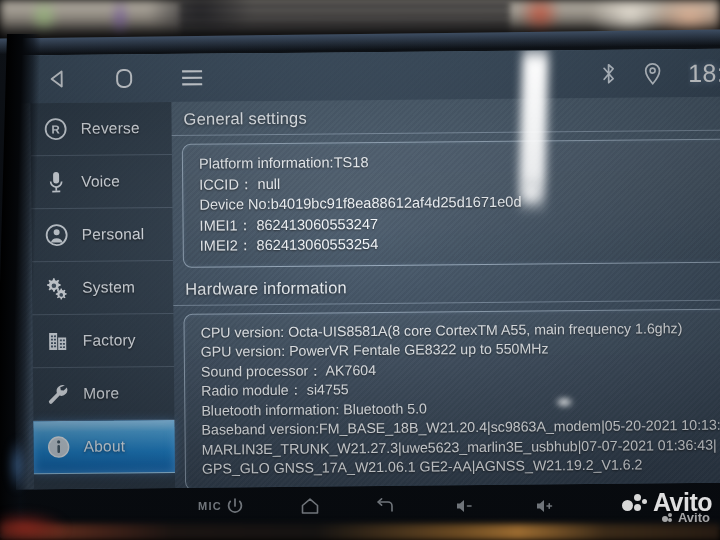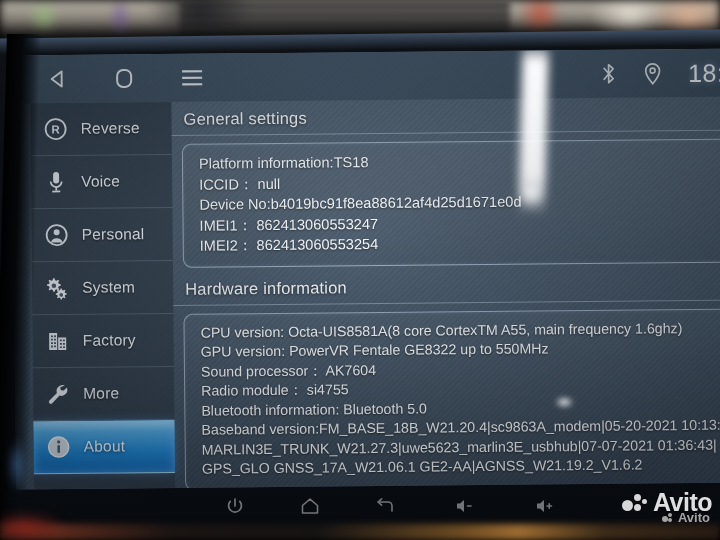--- a/index.html
+++ b/index.html
@@ -359,20 +359,23 @@
     <div class="screen-vign"></div>
     <div class="glare"></div>
     <div class="glare2"></div>
     <div class="dot-glare"></div>
   </div>
 
   <div class="left-shadow"></div>
   <div class="left-glow"></div>
 
   <div class="btnbar">
+    <div class="hwbtn" style="left:180px; width:60px;">
+      <span class="mic-txt">MIC</span>
+    </div>
     <div class="hwbtn" style="left:212px; width:60px; left:205px;">
       <svg width="18" height="18" viewBox="0 0 18 18">
           <path d="M9 2 V9" stroke="#cfd6dd" stroke-width="1.7" fill="none" stroke-linecap="round"></path>
           <path d="M4.2 4.4 a6.4 6.4 0 1 0 9.6 0" stroke="#cfd6dd" stroke-width="1.7" fill="none" stroke-linecap="round"></path>
         </svg>
     </div>
     <div class="hwbtn" style="left:280px; width:60px;">
       <svg width="20" height="18" viewBox="0 0 20 18">
           <path d="M2.5 8.5 L10 2.2 L17.5 8.5 V16 H2.5 Z" fill="none" stroke="#cfd6dd" stroke-width="1.6" stroke-linejoin="round"></path>
         </svg>

